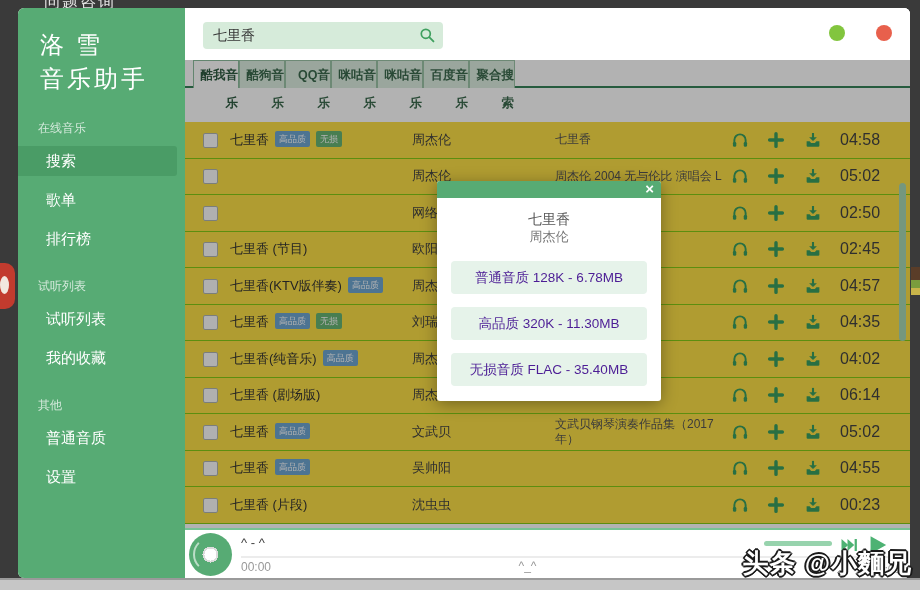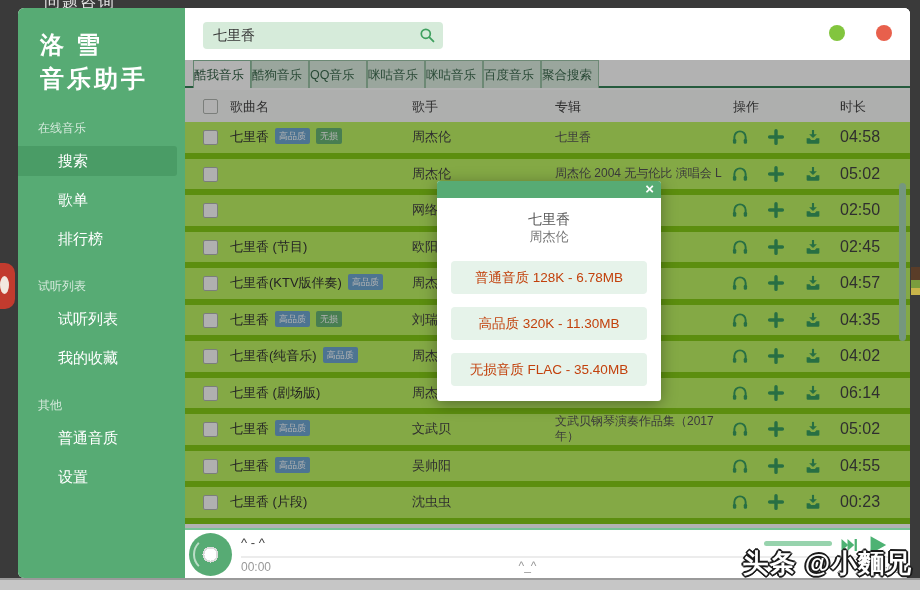--- a/index.html
+++ b/index.html
@@ -12,68 +12,68 @@
   .behind-text{position:absolute;left:44px;top:-8px;color:#e3e3e3;font-size:16px;letter-spacing:2px;}
   .behind-left-img{position:absolute;left:0;top:263px;width:15px;height:46px;background:#c23b2e;border-radius:0 10px 10px 0;}
   .behind-left-img:after{content:"";position:absolute;left:0;top:13px;width:9px;height:18px;background:#f2e7de;border-radius:50%;}
   .behind-right-img{position:absolute;right:0;top:267px;width:9px;height:28px;
     background:linear-gradient(#5a3d28 0 45%,#7a9c3d 45% 75%,#c8b44a 75% 100%);}
   .desk-bottom{position:absolute;left:0;top:578px;width:920px;height:12px;background:#c6c6c6;border-top:2px solid #9a9a9a;}
   
   .app-window{position:absolute;left:18px;top:8px;width:892px;height:570px;background:#fff;border-radius:6px;overflow:hidden;}
   
   .sidebar{position:absolute;left:0;top:0;width:167px;height:570px;background:#57ab74;}
-  .side-title{margin:20px 0 0 22px;color:#fff;font-size:24px;line-height:34px;font-weight:bold;}
+  .side-title{margin:20px 0 0 22px;color:#fff;font-size:24px;line-height:34px;font-weight:normal;}
   .side-title .l1{letter-spacing:12px;display:block;}
   .side-title .l2{letter-spacing:3px;display:block;}
   .sec-label{margin:24px 0 6px 20px;font-size:12px;color:rgba(255,255,255,.75);}
-  .menu-item{height:30px;line-height:30px;margin:9px 8px 9px 0;padding-left:40px;font-size:15px;color:#fff;cursor:pointer;border-radius:0 3px 3px 0;}
+  .menu-item{height:30px;line-height:30px;margin:9px 8px 9px 0;padding-left:28px;font-size:15px;color:#fff;cursor:pointer;border-radius:0 3px 3px 0;}
   .menu-item.active{background:#4a9c66;}
   
   .main{position:absolute;left:167px;top:0;width:725px;height:570px;background:#fff;}
   .search-row{position:absolute;left:0;top:0;right:0;height:52px;background:#fff;}
   .search-box{position:absolute;left:18px;top:14px;width:240px;height:27px;background:#d6ebda;border-radius:4px;}
   .search-box input{position:absolute;left:0;top:0;width:208px;height:27px;border:none;outline:none;background:transparent;
     padding:0 0 0 10px;font-size:14px;color:#333;font-family:inherit;}
   .search-icon{position:absolute;right:7px;top:5px;width:17px;height:17px;}
   .win-btn{position:absolute;top:17px;width:16px;height:16px;border-radius:50%;cursor:pointer;}
   .win-btn.min{right:65px;background:#82c53e;}
   .win-btn.close{right:18px;background:#e8604c;}
   
   .tabs-row{position:absolute;left:0;top:52px;right:0;height:28px;border-bottom:2px solid #37835a;background:#fff;display:flex;padding-left:8px;box-sizing:border-box;}
-  .tab{width:58px;height:28px;line-height:28px;text-align:left;font-size:12.5px;color:#3c6a4e;background:#ddeee1;
-    border:1px solid #9cc4a8;border-bottom:none;box-sizing:border-box;cursor:pointer;}
+  .tab{width:46px;height:28px;line-height:28px;text-align:right;font-size:12.5px;color:#3c6a4e;background:#ddeee1;
+    border:1px solid #9cc4a8;border-bottom:none;box-sizing:border-box;cursor:pointer;font-weight:bold;}
   .tab.active{background:#fff;color:#2f5c42;border-color:#8fbf9f;}
   
   .head-row{position:absolute;left:0;top:82px;right:0;height:32px;background:#fafbfa;border-bottom:1px solid #e4e8e4;font-size:13px;color:#444;}
   .head-row span{position:absolute;top:8px;}
   .h-name{left:45px;} .h-artist{left:227px;} .h-album{left:370px;} .h-ops{left:548px;} .h-dur{left:655px;}
   .cb{position:absolute;left:18px;top:50%;margin-top:-7px;width:13px;height:13px;border:1px solid #b0b5b0;border-radius:2px;background:#fdfdfd;cursor:pointer;}
   .rows{position:absolute;left:0;top:114px;right:0;}
-  .row{position:relative;height:36.5px;border-bottom:6px solid #84cc16;background:#bef264;box-sizing:border-box;}
+  .row{position:relative;height:36.5px;border-bottom:1px solid #84cc16;background:#fde047;box-sizing:border-box;}
   .c-name{position:absolute;left:45px;top:50%;transform:translateY(-50%);width:330px;font-size:13px;color:#333;white-space:nowrap;overflow:hidden;}
   .badge{display:inline-block;font-style:normal;font-size:9px;color:#fff;padding:2px 4px 1px;border-radius:2px;margin-left:6px;vertical-align:2px;}
   .badge.b{background:#6fa6d2;} .badge.g{background:#67b575;}
   .c-artist{position:absolute;left:227px;top:50%;transform:translateY(-50%);width:135px;font-size:13px;color:#444;white-space:nowrap;overflow:hidden;}
   .c-album{position:absolute;left:370px;top:0;bottom:0;width:172px;display:flex;align-items:center;font-size:12px;line-height:15px;color:#555;overflow:hidden;}
   .op{position:absolute;top:50%;margin-top:-9px;width:18px;height:18px;cursor:pointer;}
   .op.listen{left:546px;} .op.add{left:582px;} .op.down{left:619px;}
   .c-dur{position:absolute;left:655px;top:50%;transform:translateY(-50%);font-size:16px;color:#444;}
   .list-scrollbar{position:absolute;right:4px;top:175px;width:7px;height:158px;background:#a8d8b5;border-radius:4px;z-index:1;cursor:pointer;}
   
   .dim-overlay{position:absolute;left:0;top:52px;right:0;height:468px;background:rgba(0,0,0,.30);z-index:5;}
   
   .dialog{position:absolute;left:419px;top:173px;width:224px;height:220px;background:#fff;border-radius:3px;z-index:10;
     box-shadow:0 3px 16px rgba(0,0,0,.35);}
   .dialog-head{height:17px;background:#57ab74;border-radius:3px 3px 0 0;position:relative;}
   .dialog-close{position:absolute;right:7px;top:-1px;color:#fff;font-size:15px;line-height:17px;cursor:pointer;font-weight:bold;}
   .dialog-title{margin-top:13px;text-align:center;font-size:14px;color:#555;line-height:17px;}
   .dialog-artist{text-align:center;font-size:13px;color:#777;line-height:17px;}
   .qbtn{display:block;width:196px;height:33px;margin:0 auto 13px;background:#e6f3ea;border:none;border-radius:4px;
-    color:#c2410c;font-size:13.5px;cursor:pointer;font-family:inherit;}
+    color:#4c1d95;font-size:13.5px;cursor:pointer;font-family:inherit;}
   .dialog .qbtn:first-of-type{margin-top:16px;}
   
   .player{position:absolute;left:0;top:520px;right:0;height:50px;background:#fff;border-top:2px solid #77c294;box-sizing:border-box;}
   .disc{position:absolute;left:4px;top:3px;width:43px;height:43px;border-radius:50%;
     background:radial-gradient(circle at 50% 50%, #fff 0 6px, #dcdcdc 6px 8px, #57ab74 8px 100%);}
   .disc:before{content:"";position:absolute;left:4px;top:4px;width:31px;height:31px;border-radius:50%;
     border:2px solid transparent;border-left-color:rgba(255,255,255,.6);}
   .p-title{position:absolute;left:56px;top:5px;font-size:13px;color:#444;}
   .p-progress{position:absolute;left:56px;right:18px;top:26px;height:2px;background:#ececec;cursor:pointer;}
   .p-time{position:absolute;left:56px;bottom:4px;font-size:12px;color:#999;}
@@ -132,28 +132,20 @@
     <div class="tabs-row">
         <div class="tab active">酷我音乐</div>
         <div class="tab">酷狗音乐</div>
         <div class="tab">QQ音乐</div>
         <div class="tab">咪咕音乐</div>
         <div class="tab">咪咕音乐</div>
         <div class="tab">百度音乐</div>
         <div class="tab">聚合搜索</div>
       </div>
 
-    <div class="head-row">
-      <span class="cb" style="top:9px;margin-top:0"></span>
-      <span class="h-name">歌曲名</span>
-      <span class="h-artist">歌手</span>
-      <span class="h-album">专辑</span>
-      <span class="h-ops">操作</span>
-      <span class="h-dur">时长</span>
-    </div>
 
     <div class="rows">
         <div class="row">
           <span class="cb"></span>
           <span class="c-name">七里香<i class="badge b">高品质</i><i class="badge g">无损</i></span>
           <span class="c-artist">周杰伦</span>
           <span class="c-album">七里香</span>
           <svg class="op listen" viewBox="0 0 24 24">
             <path d="M4.5 20v-8a7.5 7.5 0 0 1 15 0v8" fill="none" stroke="#3aa061" stroke-width="2.6"></path>
             <rect x="2.6" y="14.5" width="4.4" height="6.5" rx="1.8" fill="#3aa061"></rect>

